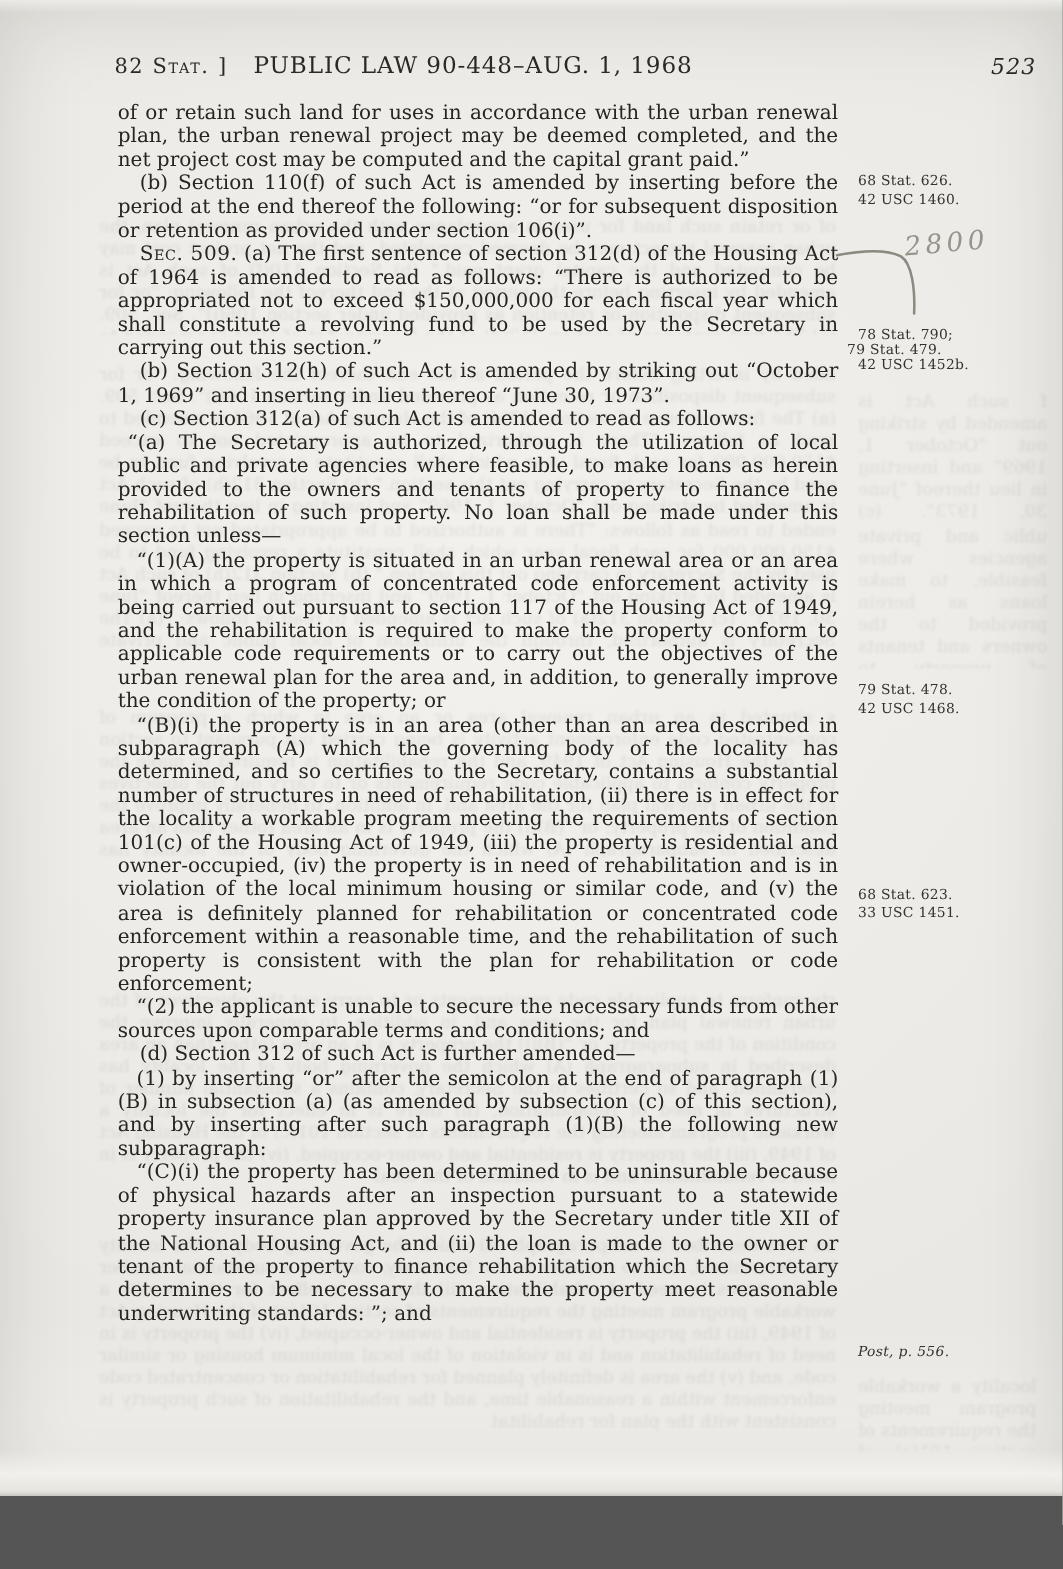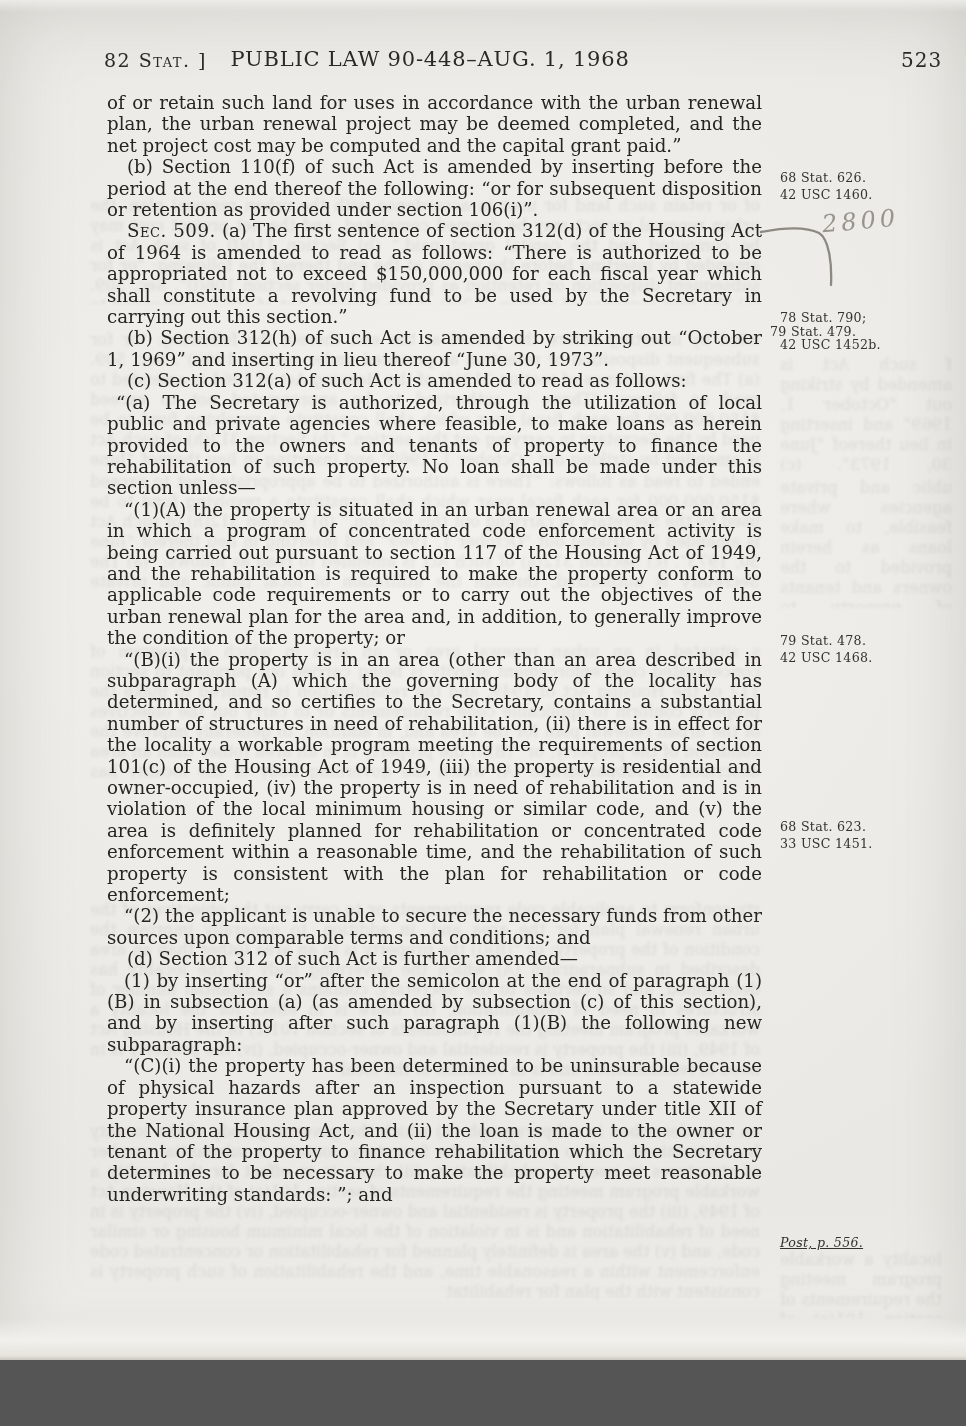--- a/index.html
+++ b/index.html
@@ -21,21 +21,21 @@
     position:absolute;left:104px;top:49px;
     font-size:19px;font-variant:small-caps;letter-spacing:1.5px;
     color:#2b2923;white-space:pre;
   }
   .hdr-title{
     position:absolute;left:430px;top:47px;transform:translateX(-50%);
     font-size:21px;letter-spacing:0.8px;color:#2b2923;white-space:nowrap;
   }
   .hdr-page{
     position:absolute;left:901px;top:48px;
-    font-size:20px;letter-spacing:1px;color:#2b2923;
+    font-size:20px;letter-spacing:1px;color:#2b2923;font-style:italic;
   }
   
   .body-col{
     position:absolute;left:107px;top:92px;width:655px;
     font-size:18.2px;line-height:21.4px;
     text-align:justify;
     z-index:2;
   }
   .body-col p{margin:0;padding:0;}
   .ind{text-indent:20px;}
@@ -47,26 +47,26 @@
     letter-spacing:2.5px;word-spacing:13px;
     margin:26px 0 18px !important;
     text-indent:0;
     color:#2b2924;
   }
   .smallcaps{font-variant:small-caps;letter-spacing:0.5px;}
   
   .margin-note{
     position:absolute;left:780px;width:180px;
     font-size:12.6px;line-height:17px;letter-spacing:0.3px;
-    color:#34322c;z-index:2;margin-top:14px;
+    color:#34322c;z-index:2;
   }
   .margin-note .nl{white-space:nowrap;}
   .note-tight{line-height:13.5px;}
   .shift-left{margin-left:-10px;}
-  .note-italic{font-style:italic;text-decoration:underline;}
+  .note-italic{font-style:italic;}
   
   .hand-number{
     position:absolute;left:822px;top:207px;
     font-size:24px;font-style:italic;letter-spacing:4px;
     color:#96948b;transform:rotate(-5deg);
     z-index:3;
   }
   .pencil-curve{position:absolute;left:757px;top:223px;z-index:3;}
   
   .ghost{

